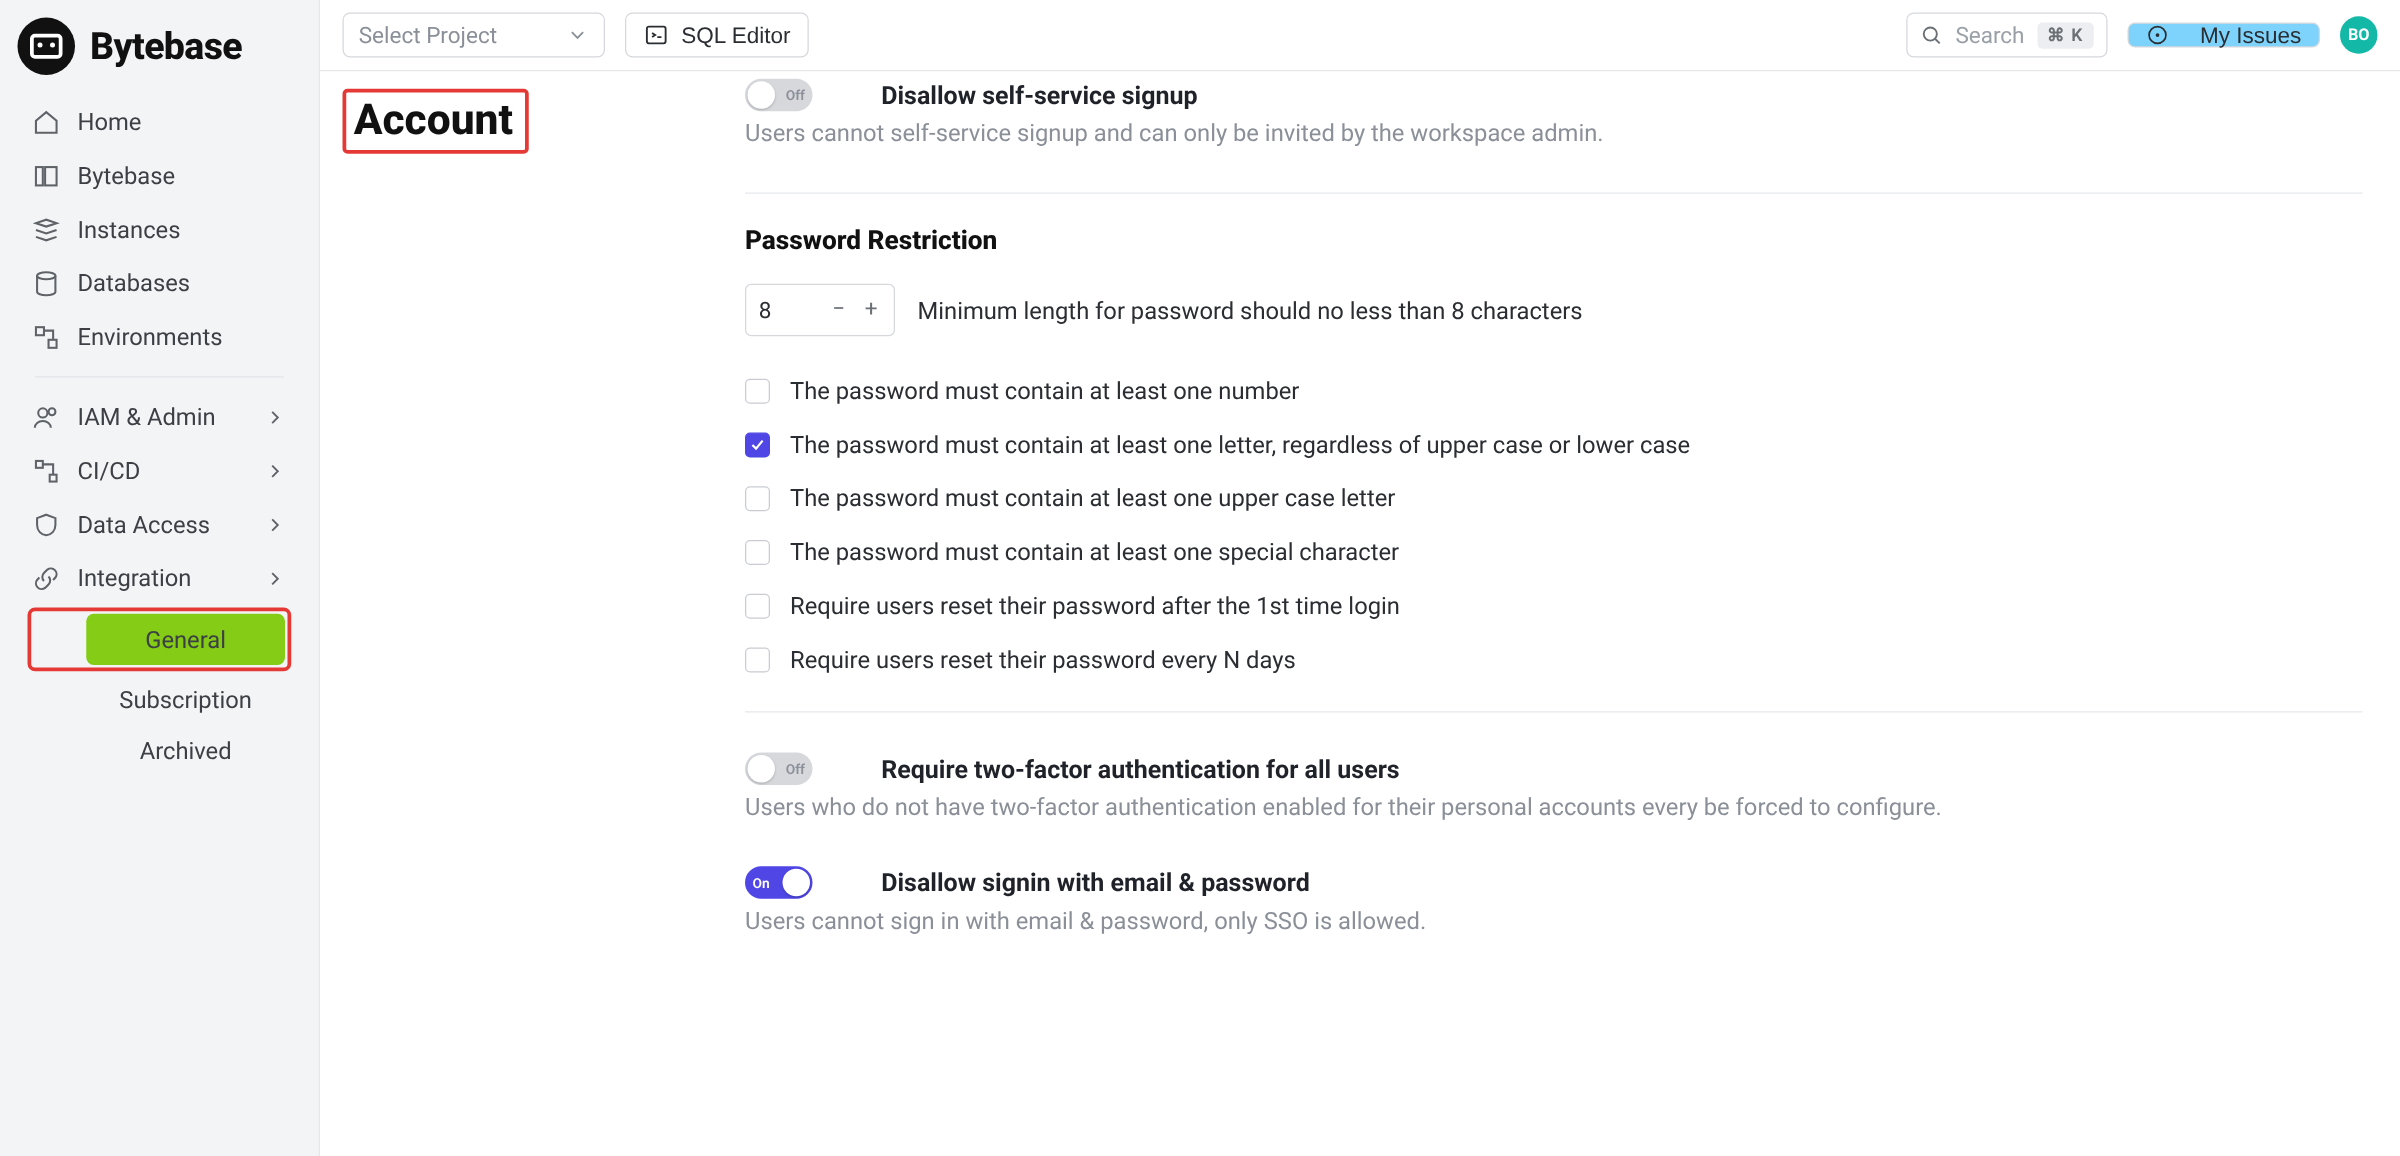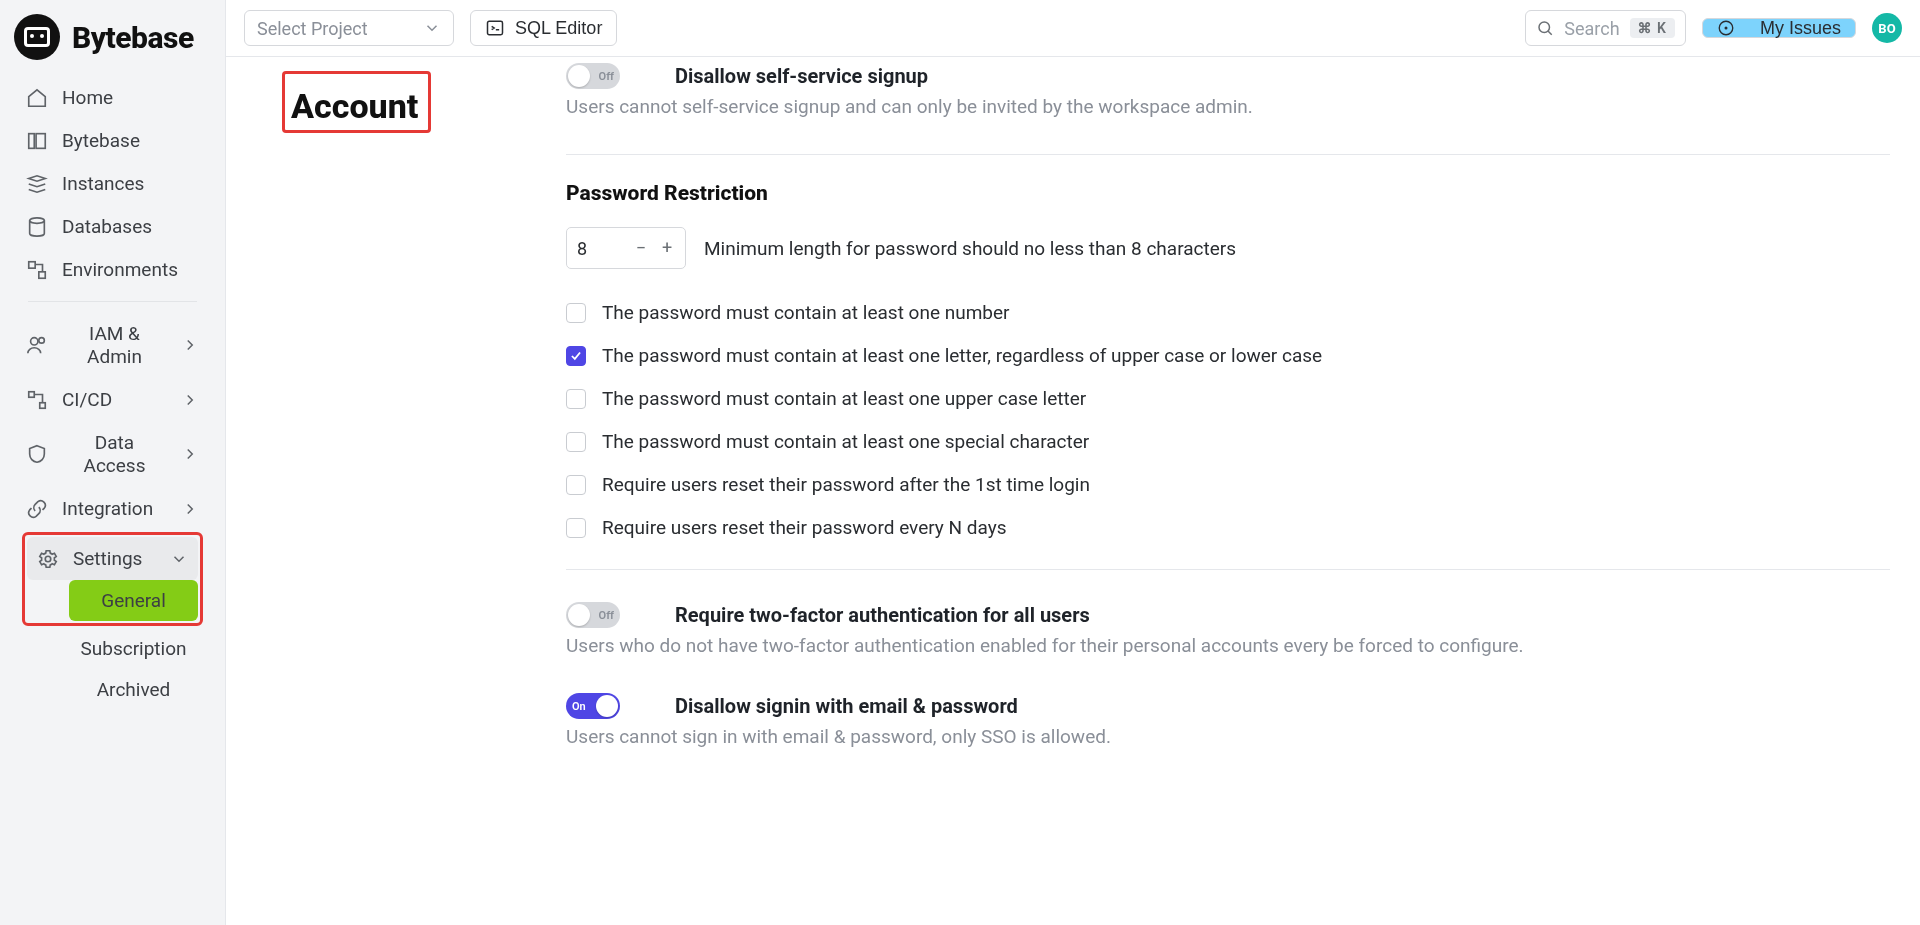--- a/index.html
+++ b/index.html
@@ -1,20 +1,20 @@
 <!DOCTYPE html>
 <html><head>
 <meta charset="utf-8">
 <style>
 * { box-sizing: border-box; margin: 0; padding: 0; }
 html, body { width: 1920px; height: 925px; font-family: -apple-system, BlinkMacSystemFont, "Segoe UI", Roboto, Helvetica, Arial, sans-serif; color:#1f2329; background:#f3f4f6; overflow:hidden; }
 body { display:flex; }
 
 
-.sidebar { width:226px; background:#f3f4f6; height:100%; border-right:1px solid #e5e7eb; display:flex; flex-direction:column; }
+.sidebar { width:256px; background:#f3f4f6; height:100%; border-right:1px solid #e5e7eb; display:flex; flex-direction:column; }
 .logo-wrap { display:flex; align-items:center; gap:12px; padding:14px 12px 10px 14px; }
 .logo-badge { width:46px; height:46px; background:#111; border-radius:50%; display:flex; align-items:center; justify-content:center; }
 .logo-inner { width:26px; height:20px; border:3px solid #fff; border-radius:4px; position:relative; }
 .logo-inner::before,.logo-inner::after{content:"";position:absolute;width:4px;height:4px;background:#fff;border-radius:50%;top:4px;}
 .logo-inner::before{left:3px;} .logo-inner::after{right:3px;}
 .logo-text { font-size:30px; font-weight:800; letter-spacing:-.5px; color:#111; }
 
 .nav { padding:6px 16px;text-align:center; }
 .nav-item { display:flex; align-items:center; gap:14px; padding:10px 10px; border-radius:6px; color:#3c3f44; font-size:19px; cursor:pointer; position:relative; }
 .nav-icon { width:22px; height:22px; display:flex; align-items:center; justify-content:center; color:#5f6368; flex-shrink:0; }
@@ -42,21 +42,21 @@
 .search-box { display:flex; align-items:center; gap:10px; height:36px; border:1px solid #d6d8dc; border-radius:6px; padding:0 10px; color:#9aa0a8; background:#fff; cursor:pointer; }
 .search-box svg{width:18px;height:18px;stroke:#6b7075;stroke-width:2;fill:none;}
 .search-box .ph{font-size:18px;color:#9aa0a8;}
 .kbd { background:#eceef1; border-radius:4px; padding:2px 8px; font-size:14px; color:#6b7075; font-weight:600; letter-spacing:1px; }
 .my-issues-btn { display:flex; align-items:center; gap:25px; height:20px; border:1px solid #d6d8dc; border-radius:6px; padding:0 14px; font-size:18px; color:#2a2d31; cursor:pointer; background:#7dd3fc; }
 .my-issues-btn svg{width:18px;height:18px;stroke:#2a2d31;stroke-width:1.8;fill:none;}
 .avatar { width:30px; height:30px; border-radius:50%; background:#14b8a6; color:#fff; font-size:13px; font-weight:700; display:flex; align-items:center; justify-content:center; cursor:pointer; }
 
 .content { display:flex; flex:1; overflow:hidden; }
 .content-left { width:340px; padding:14px 18px; }
-.account-title-box { display:inline-block; border:3px solid #e53935; border-radius:4px; padding:12px 10px 4px 6px;margin-left:38px; }
+.account-title-box { display:inline-block; border:3px solid #e53935; border-radius:4px; padding:2px 10px 4px 6px; }
 .account-title { font-size:34px; font-weight:800; color:#111; }
 
 .content-right { flex:1; padding:0 30px 30px 0; overflow:auto; }
 
 .setting-row { padding:6px 0 16px 0; }
 .row-head { display:flex; align-items:center; gap:14px; }
 .row-title { font-size:20px; font-weight:700; color:#1f2329;margin-left:41px; }
 .row-desc { font-size:19px; color:#8a8f98; margin-top:6px; }
 
 .toggle { width:54px; height:26px; border-radius:20px; position:relative; cursor:pointer; display:flex; align-items:center; }
@@ -191,32 +191,20 @@
             <path d="M14 10a5 5 0 0 1 0 7l-3 3a5 5 0 0 1-7-7l2-2"></path>
           </svg>
         </span>
       <span>Integration</span>
       <span class="nav-chevron"><svg viewBox="0 0 24 24">
             <path d="M9 6l6 6-6 6"></path>
           </svg></span>
     </div>
 
     <div class="highlight-box">
-      <div class="nav-item expanded">
-        <span class="nav-icon">
-            <svg viewBox="0 0 24 24">
-              <circle cx="12" cy="12" r="3"></circle>
-              <path d="M19 12a7 7 0 0 0-.1-1.2l2.1-1.6-2-3.4-2.5 1a7 7 0 0 0-2-1.2L14 3h-4l-.5 2.6a7 7 0 0 0-2 1.2l-2.5-1-2 3.4 2.1 1.6A7 7 0 0 0 5 12c0 .4 0 .8.1 1.2L3 14.8l2 3.4 2.5-1a7 7 0 0 0 2 1.2L10 21h4l.5-2.6a7 7 0 0 0 2-1.2l2.5 1 2-3.4-2.1-1.6c.1-.4.1-.8.1-1.2z"></path>
-            </svg>
-          </span>
-        <span>Settings</span>
-        <span class="nav-chevron"><svg viewBox="0 0 24 24">
-              <path d="M6 9l6 6 6-6"></path>
-            </svg></span>
-      </div>
       <div class="sub-nav">
         <div class="sub-item active">General</div>
       </div>
     </div>
     <div class="sub-nav">
       <div class="sub-item">Subscription</div>
       <div class="sub-item">Archived</div>
     </div>
   </nav>
 </aside>

